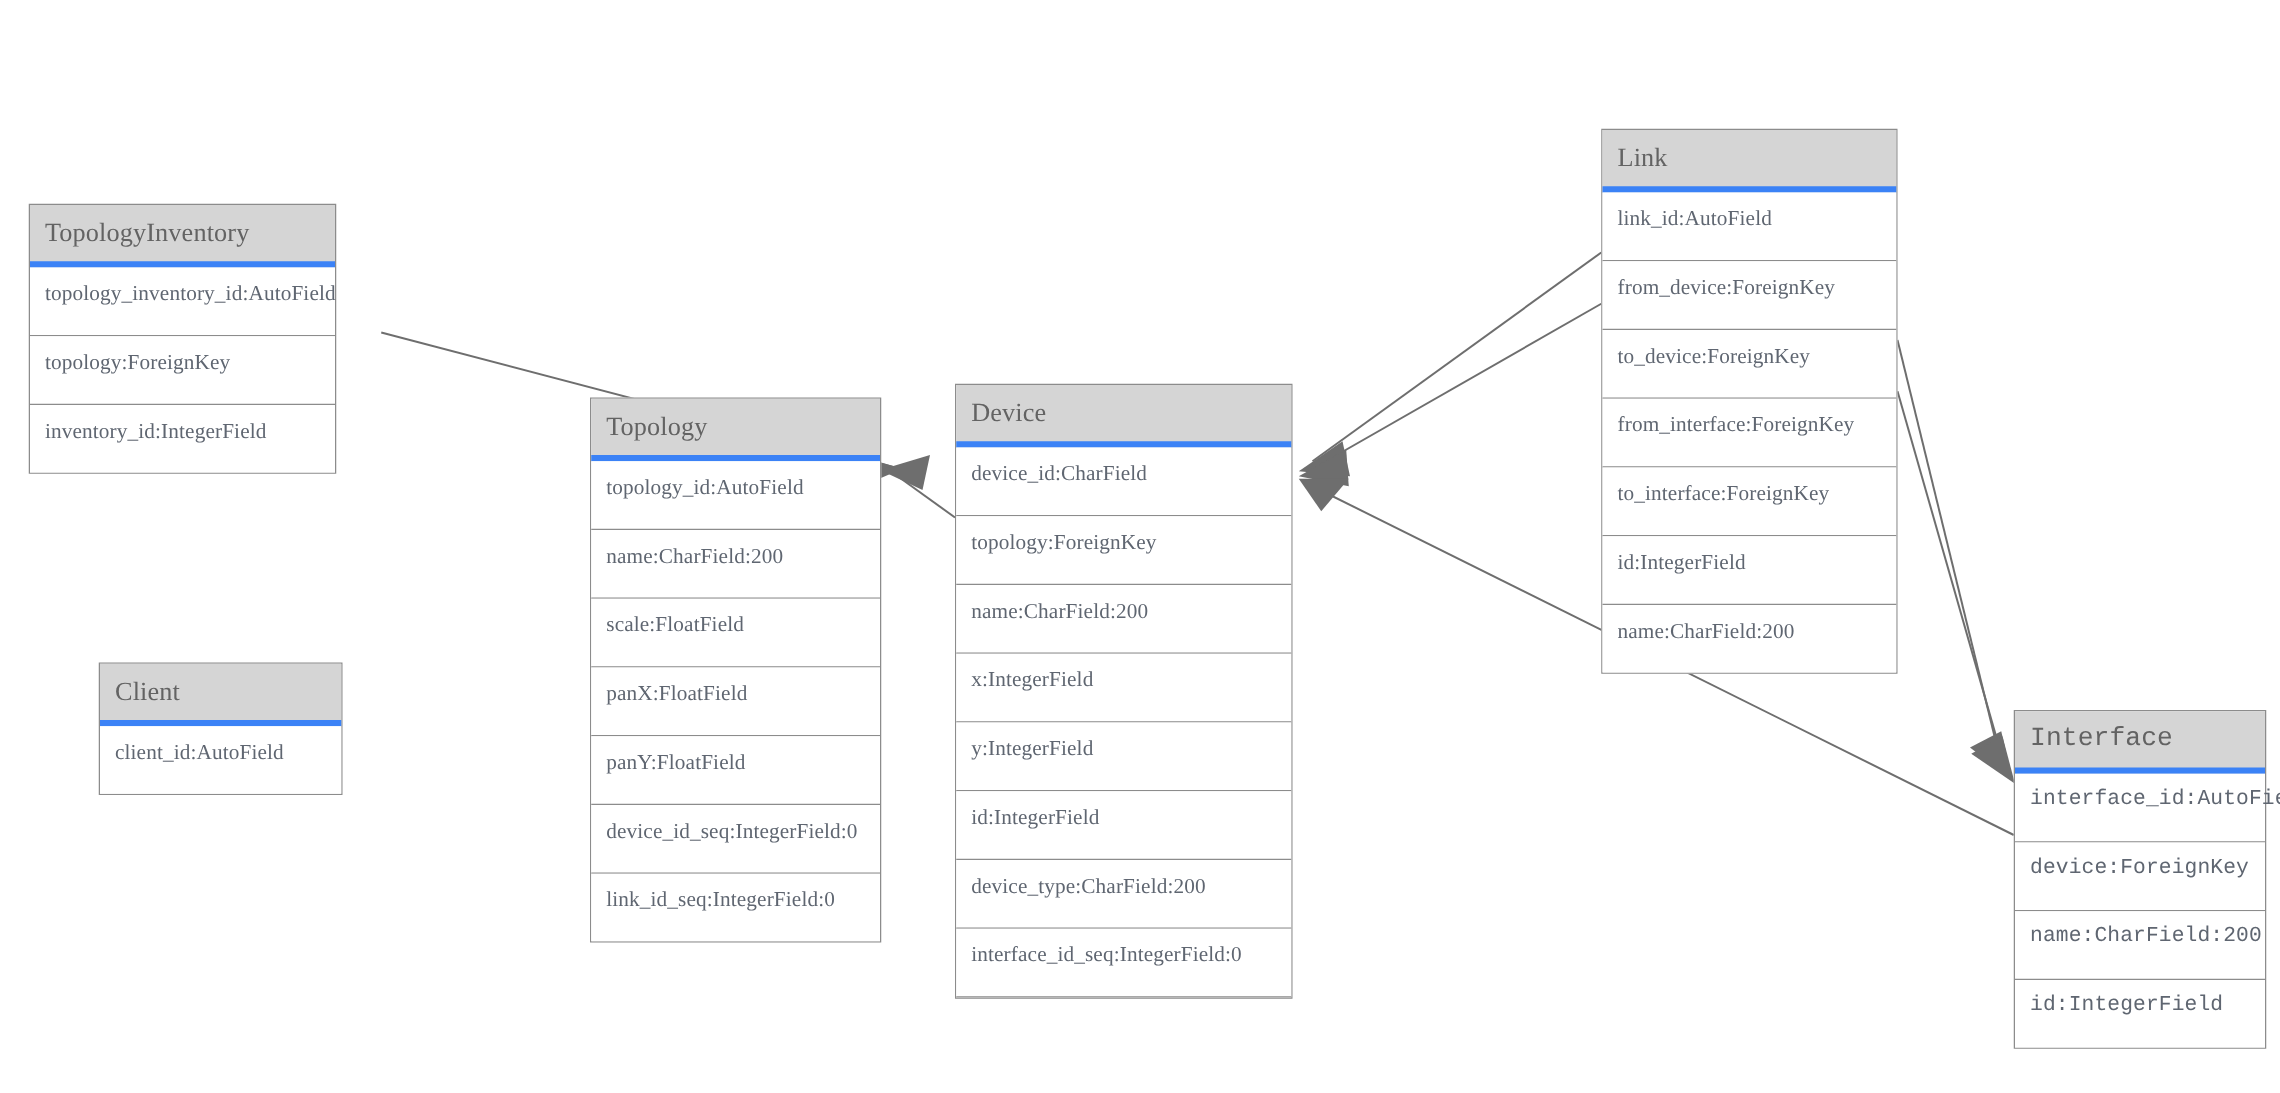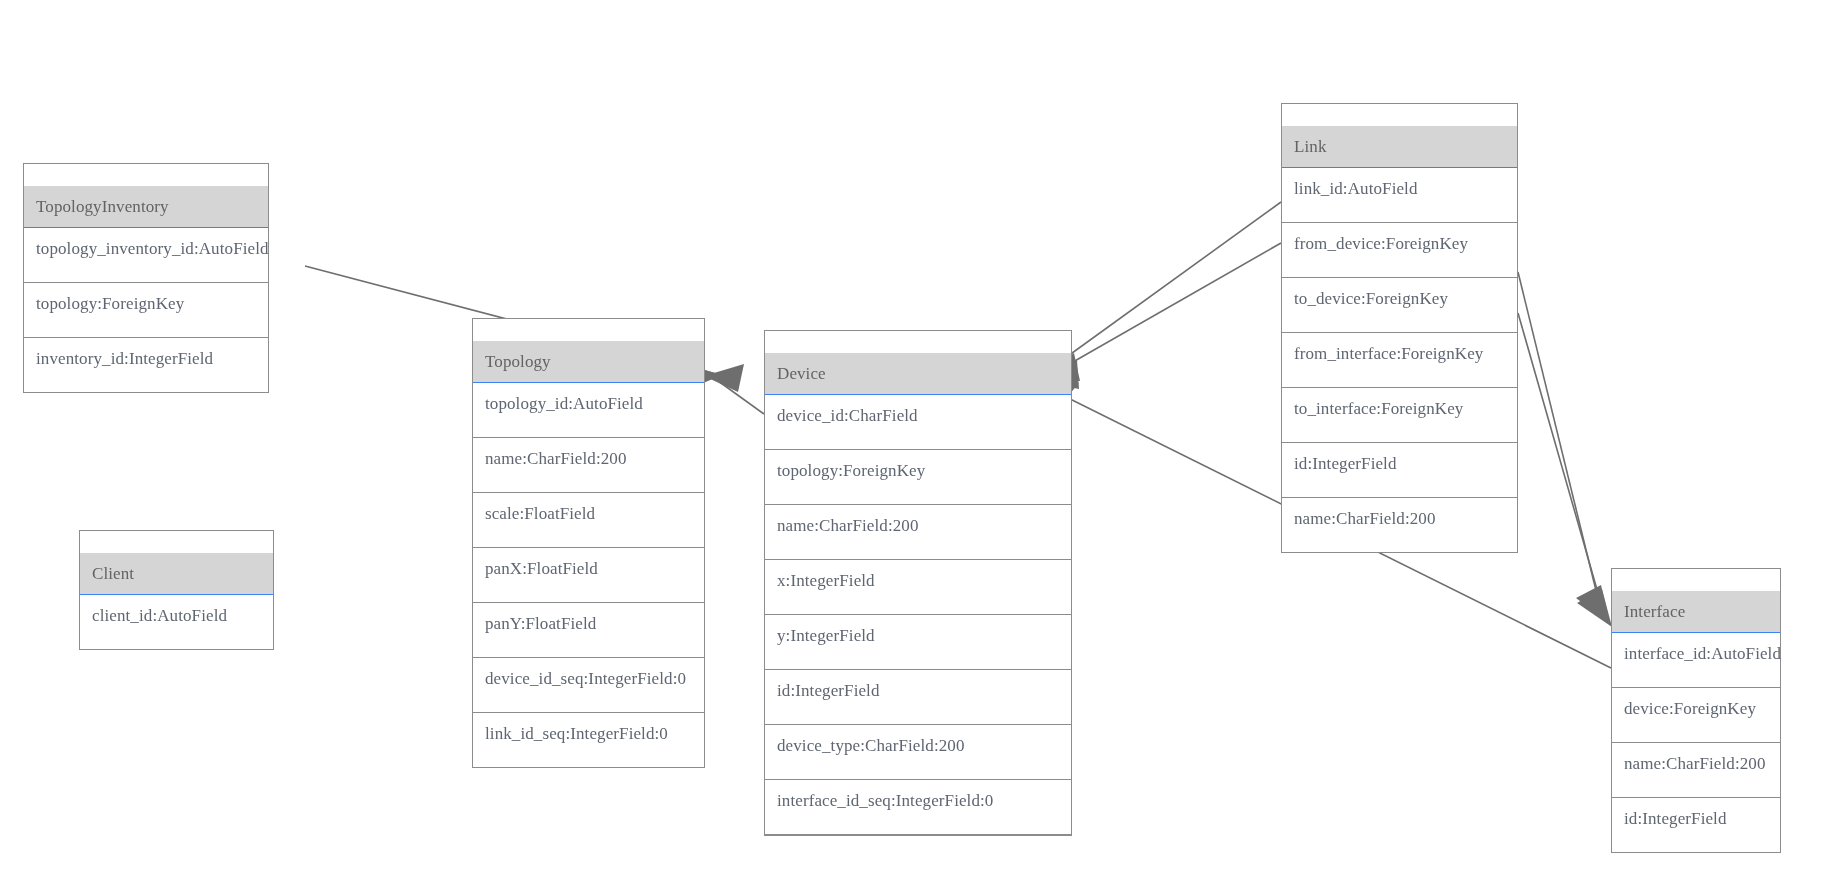--- a/index.html
+++ b/index.html
@@ -26,28 +26,27 @@
   .entity {
     position: absolute;
     box-sizing: border-box;
     border: 1px solid #8c8c8c;
     background: #ffffff;
     border-collapse: collapse;
   }
   .entity-header {
     box-sizing: border-box;
     background: #d5d5d5;
-    border-bottom: 1px solid #3b82f6;
+    border-bottom: 5px solid #3b82f6;
     color: #636363;
-    font-size: 17px;
+    font-size: 21px;
     line-height: 1;
     padding: 12px 0 12px 12px;
     white-space: nowrap;
     letter-spacing: 0.1px;
-    margin-top: 22px;
   }
   .entity-row {
     box-sizing: border-box;
     background: #ffffff;
     border-bottom: 1px solid #8c8c8c;
     color: #5f6671;
     font-size: 17px;
     line-height: 1;
     padding: 12px 10px 25px 12px;
     white-space: nowrap;
@@ -116,21 +115,21 @@
     <div class="entity-row">panY:FloatField</div>
     <div class="entity-row">device_id_seq:IntegerField:0</div>
     <div class="entity-row last">link_id_seq:IntegerField:0</div>
   </div>
 
   <div class="entity" style="left:79px; top:530px; width:195px;">
     <div class="entity-header">Client</div>
     <div class="entity-row last">client_id:AutoField</div>
   </div>
 
-  <div class="entity" style="left:764px; top:330px; width:308px;">
+  <div class="entity" style="left:764px; top:307px; width:270px;">
     <div class="entity-header">Device</div>
     <div class="entity-row">device_id:CharField</div>
     <div class="entity-row">topology:ForeignKey</div>
     <div class="entity-row">name:CharField:200</div>
     <div class="entity-row">x:IntegerField</div>
     <div class="entity-row">y:IntegerField</div>
     <div class="entity-row">id:IntegerField</div>
     <div class="entity-row">device_type:CharField:200</div>
     <div class="entity-row">interface_id_seq:IntegerField:0</div>
   </div>
@@ -139,21 +138,21 @@
     <div class="entity-header">Link</div>
     <div class="entity-row">link_id:AutoField</div>
     <div class="entity-row">from_device:ForeignKey</div>
     <div class="entity-row">to_device:ForeignKey</div>
     <div class="entity-row">from_interface:ForeignKey</div>
     <div class="entity-row">to_interface:ForeignKey</div>
     <div class="entity-row">id:IntegerField</div>
     <div class="entity-row last">name:CharField:200</div>
   </div>
 
-  <div class="entity" style="left:1611px; top:568px; width:170px;">
+  <div class="entity" style="left:1611px; top:568px; width:202px;font-family:Liberation Mono, monospace;">
     <div class="entity-header">Interface</div>
     <div class="entity-row">interface_id:AutoField</div>
     <div class="entity-row">device:ForeignKey</div>
     <div class="entity-row">name:CharField:200</div>
     <div class="entity-row last">id:IntegerField</div>
   </div>
 
 </div>
 
 </body></html>

